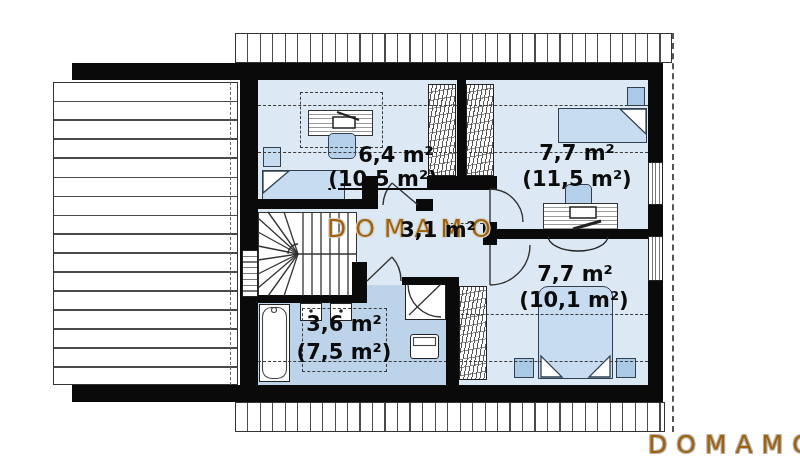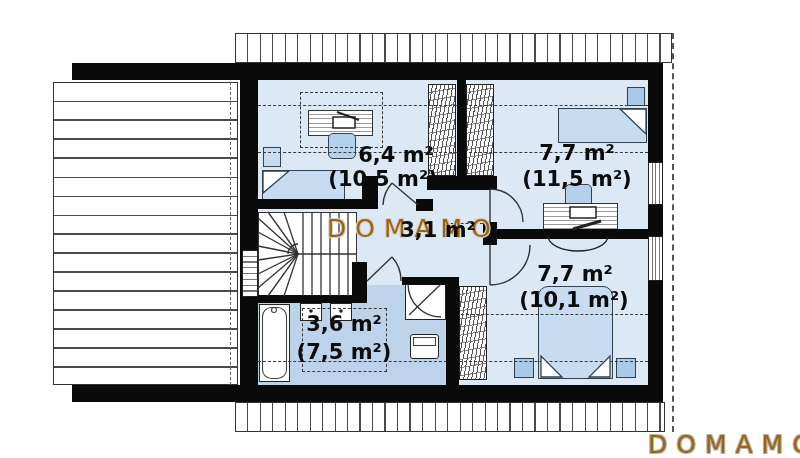--- a/index.html
+++ b/index.html
@@ -167,21 +167,21 @@
       <circle cx="341" cy="311" r="1.8" fill="#222" stroke="none"></circle>
       <line x1="409" y1="315" x2="441" y2="284" stroke="#333" stroke-width="1.3"></line>
       <path d="M408,284 A33,33 0 0 0 441,317" stroke="#333" stroke-width="1.3"></path>
       <rect x="413.5" y="337.5" width="22" height="8"></rect>
     </g>
   </svg>
 
   <div class="abs outline-text wm-center" style="left:327px;top:214px;">DOMAMO</div>
 
   <div class="abs arealabel sz21" style="left:396px;top:155px;">6,4 m²</div>
-  <div class="abs arealabel sz21" style="left:383px;top:179px;">(10,5 m²)</div>
+  <div class="abs arealabel sz21" style="left:383px;top:179px;text-decoration:underline;">(10,5 m²)</div>
   <div class="abs arealabel sz21" style="left:577px;top:153px;">7,7 m²</div>
   <div class="abs arealabel sz21" style="left:577px;top:179px;">(11,5 m²)</div>
   <div class="abs arealabel sz21" style="left:438px;top:230px;">3,1 m²</div>
   <div class="abs arealabel sz21" style="left:575px;top:274px;">7,7 m²</div>
   <div class="abs arealabel sz21" style="left:574px;top:300px;">(10,1 m²)</div>
   <div class="abs arealabel sz19" style="left:344px;top:324px;">3,6 m²</div>
   <div class="abs arealabel sz19" style="left:344px;top:352px;">(7,5 m²)</div>
 
   <div class="abs outline-text wm-logo" style="left:648px;top:430px;">DOMAMO</div>
 

